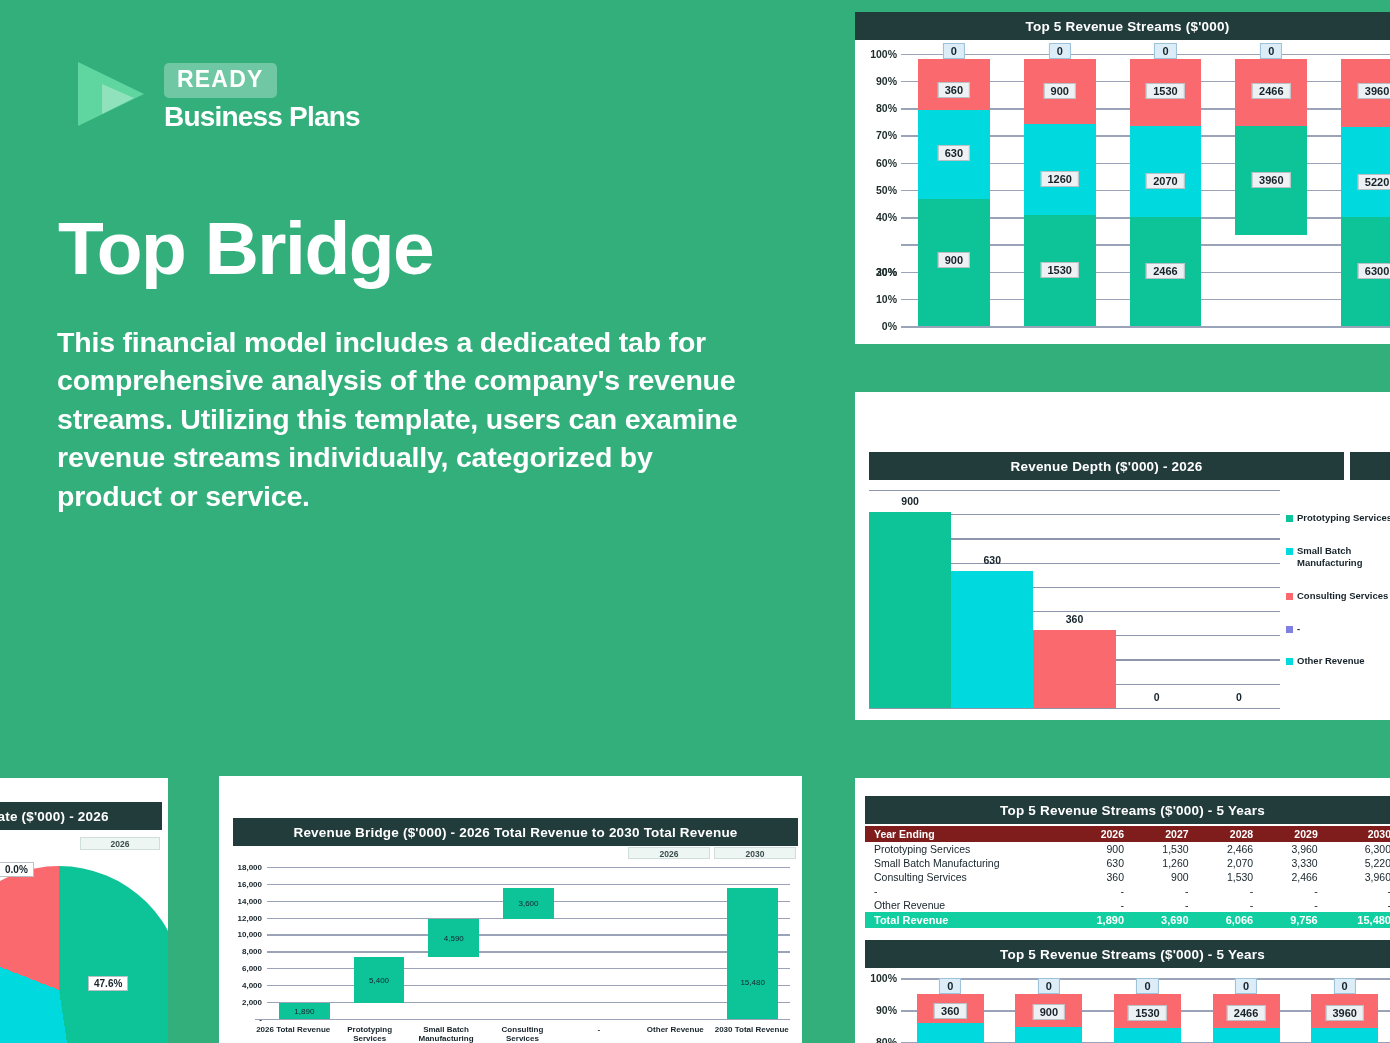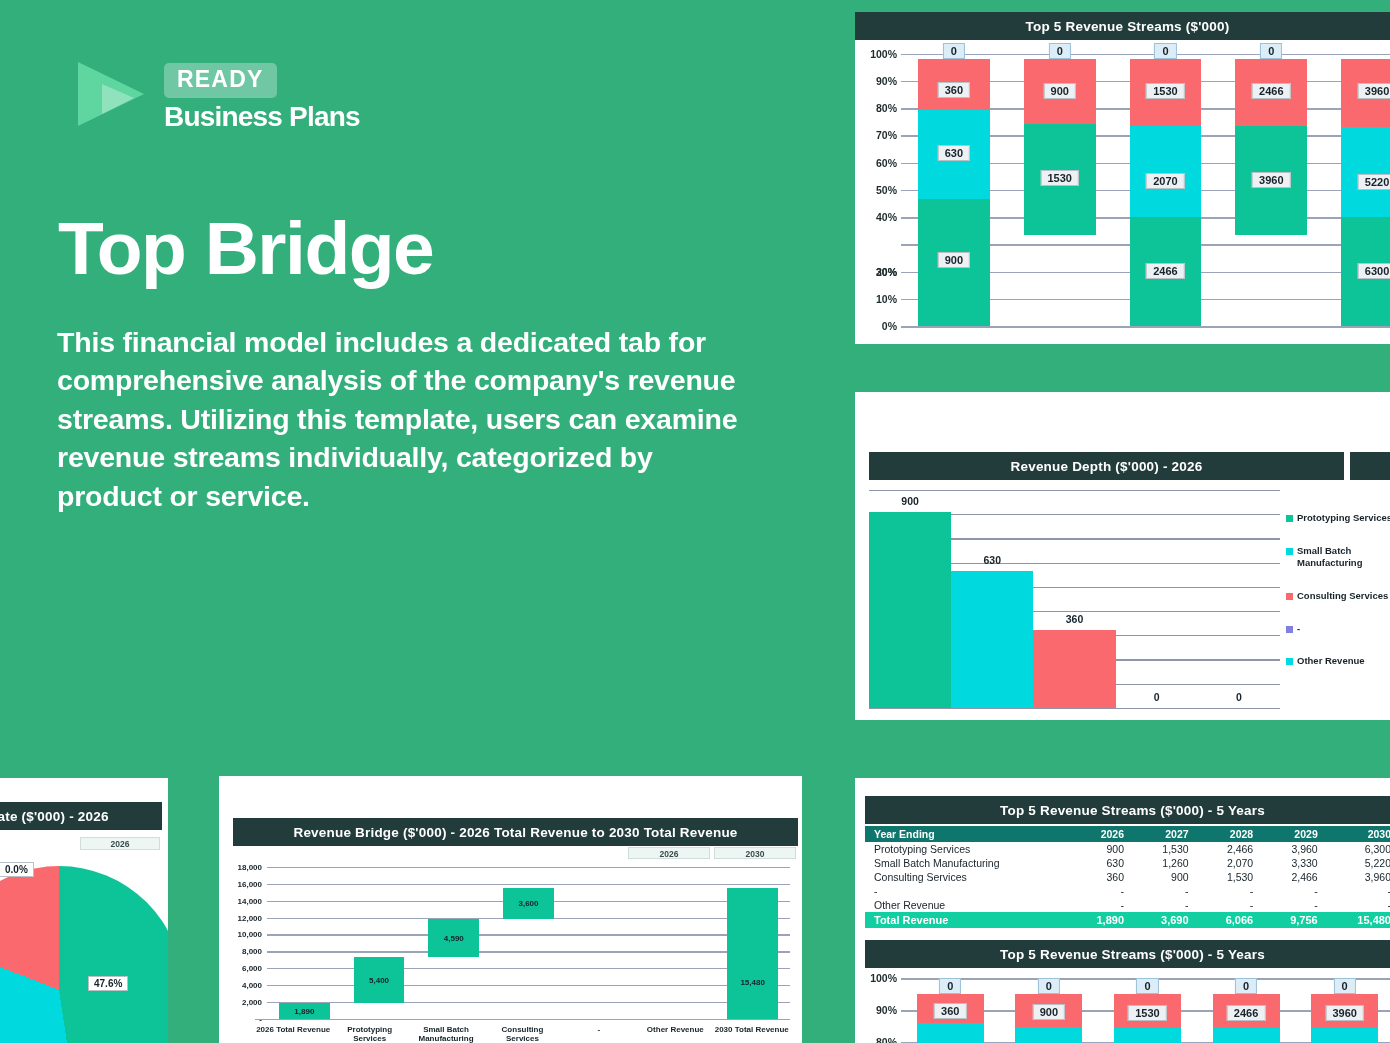--- a/index.html
+++ b/index.html
@@ -79,21 +79,21 @@
     font-size:10.5px; font-weight:bold; color:#16232a; white-space:nowrap;
   }
   .depth-legend { width:120px; flex:none; padding-top:22px; padding-left:6px; }
   .depth-legend .li { display:flex; align-items:flex-start; margin-bottom:21px; }
   .depth-legend .sw { width:7px; height:7px; margin-right:4px; margin-top:3px; flex:none; }
   .depth-legend .lt { font-size:9.5px; font-weight:bold; color:#16232a; line-height:1.25; }
 
   
   .tbl { width:100%; border-collapse:collapse; font-size:10.5px; color:#16232a; }
   .tbl th {
-    background:#0f766e; color:#ffffff; font-weight:bold; text-align:right;
+    background:#7f1d1d; color:#ffffff; font-weight:bold; text-align:right;
     padding:2px 9px; font-size:10.5px;
   }
   .tbl th.lft { text-align:left; }
   .tbl td { padding:1px 9px; text-align:right; }
   .tbl td.lft { text-align:left; }
   .tbl tr.total td { background:#11CFA0; color:#ffffff; font-weight:bold; font-size:11px; padding:2px 9px; }
 
   
   .pie-wrap { position:relative; }
   .pie {
@@ -116,21 +116,21 @@
   .bridge-grid .gl { position:absolute; left:0; right:0; height:1.2px; background:#9aa3b8; }
   .bridge-ylab {
     position:absolute; right:100%; margin-right:5px; transform:translateY(-50%);
     font-size:8px; font-weight:bold; color:#16232a; white-space:nowrap;
   }
   .bridge-cols { position:absolute; inset:0; display:flex; }
   .bridge-cols .bcol { flex:1; position:relative; }
   .bridge-cols .bbar { position:absolute; left:16%; width:68%; background:#0DC499; }
   .bridge-cols .bbar span {
     position:absolute; top:50%; left:50%; transform:translate(-50%,-50%);
-    font-size:8px; font-weight:bold; color:#16232a; white-space:nowrap;
+    font-size:8px; font-weight:normal; color:#16232a; white-space:nowrap;
   }
   .bridge-xaxis { display:flex; margin-left:36px; border-top:1px solid #9aa3b8; padding-top:5px; }
   .bridge-xaxis .xl {
     flex:1; text-align:center; font-size:8px; font-weight:bold; color:#16232a;
   }
 </style>
 </head>
 <body>
 
 <div class="logo-wrap">
@@ -193,20 +193,23 @@
         <div class="seg" style="height:47.62%; background:#0DC499;">
           <div class="lbl" style="top:42%;">900</div>
         </div>
       </div>
 
       <div class="pct-col" style="padding-top:2%;">
         <div class="seg" style="height:24.39%; background:#F9696E;">
           <div class="seg-zero-lbl">0</div>
           <div class="lbl" style="top:38%;">900</div>
         </div>
+        <div class="seg" style="height:34.15%; background:#00D9DD;">
+          <div class="lbl" style="top:52%;">1260</div>
+        </div>
         <div class="seg" style="height:41.46%; background:#0DC499;">
           <div class="lbl" style="top:42%;">1530</div>
         </div>
       </div>
 
       <div class="pct-col" style="padding-top:2%;">
         <div class="seg" style="height:25.22%; background:#F9696E;">
           <div class="seg-zero-lbl">0</div>
           <div class="lbl" style="top:36%;">1530</div>
         </div>

